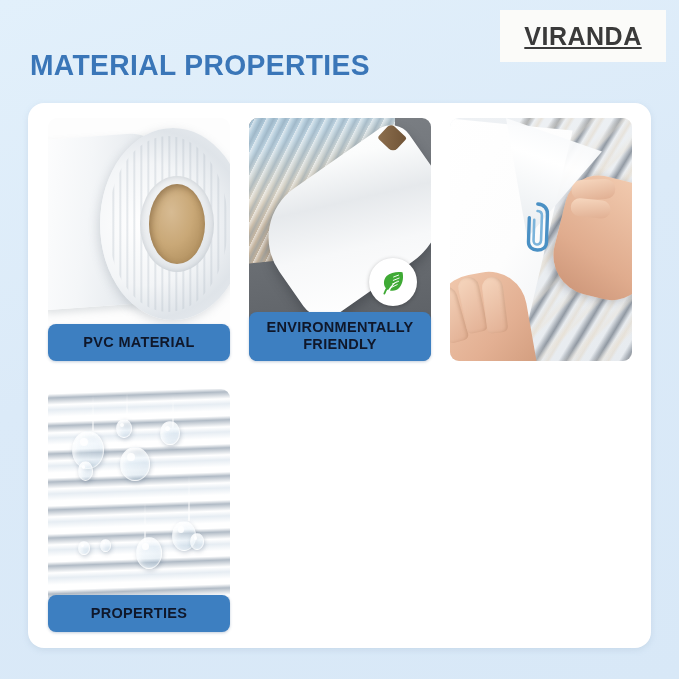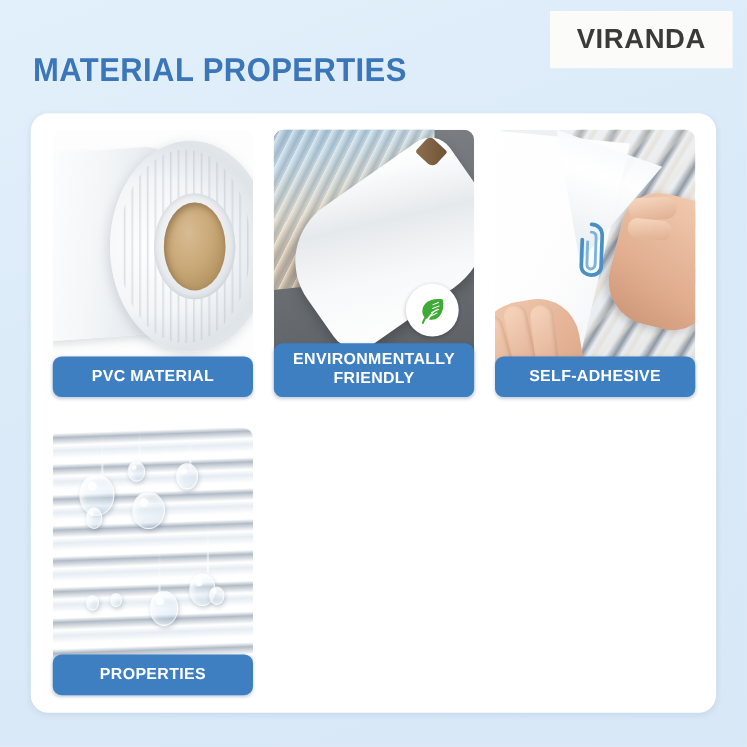--- a/index.html
+++ b/index.html
@@ -30,20 +30,21 @@
     display: flex;
     align-items: center;
     justify-content: center;
   }
   .brand-text {
     font-size: 25px;
     font-weight: bold;
     letter-spacing: 0.5px;
     color: #3a3a3a;
     font-family: "Liberation Sans", sans-serif;
+    text-decoration: underline;
   }
 
   
   .page-title {
     position: absolute;
     left: 30px;
     top: 48px;
     font-size: 30px;
     font-weight: bold;
     letter-spacing: 0.4px;
@@ -93,21 +94,21 @@
     overflow: hidden;
     background: #ffffff;
   }
   .label-bar {
     position: absolute;
     left: 0;
     bottom: 0;
     width: 182px;
     box-sizing: border-box;
     background: #3d7fc1;
-    color: #ffffff;
+    color: #0f172a;
     border-radius: 8px;
     text-align: center;
     font-weight: bold;
     letter-spacing: 0.3px;
     font-size: 14.5px;
     line-height: 17px;
     padding: 10px 4px 10px;
     z-index: 5;
     box-shadow: 0 1px 3px rgba(40,80,130,0.28);
   }
@@ -596,21 +597,20 @@
         <svg class="sa-clip" viewBox="0 0 34 58">
           <path d="M17 6 C23 6 27 10 27 16 L27 44 C27 49 23 52 18 52 C13 52 9 49 9 44 L9 20" stroke="#4a90c4" stroke-width="3.4" fill="none" stroke-linecap="round"></path>
           <path d="M17 13 C20 13 21.5 15 21.5 17.5 L21.5 42 C21.5 45 19.5 46.5 17.5 46.5 C15.5 46.5 14 45 14 42 L14 22" stroke="#7bb4db" stroke-width="2.6" fill="none" stroke-linecap="round"></path>
         </svg>
         <div class="sa-hand-a">
             <i></i>
             <i></i>
             <i></i>
           </div>
       </div>
-      <div class="label-bar">SELF-ADHESIVE</div>
     </div>
 
     <div class="card">
       <div class="thumb">
         <div class="wp-bg"></div>
         <div class="trail" style="left:44px;  top:6px;  height:40px;"></div>
         <div class="trail" style="left:78px;  top:4px;  height:28px;"></div>
         <div class="trail" style="left:124px; top:6px;  height:34px;"></div>
         <div class="trail" style="left:140px; top:86px; height:46px;"></div>
         <div class="trail" style="left:96px;  top:112px;height:44px;"></div>

